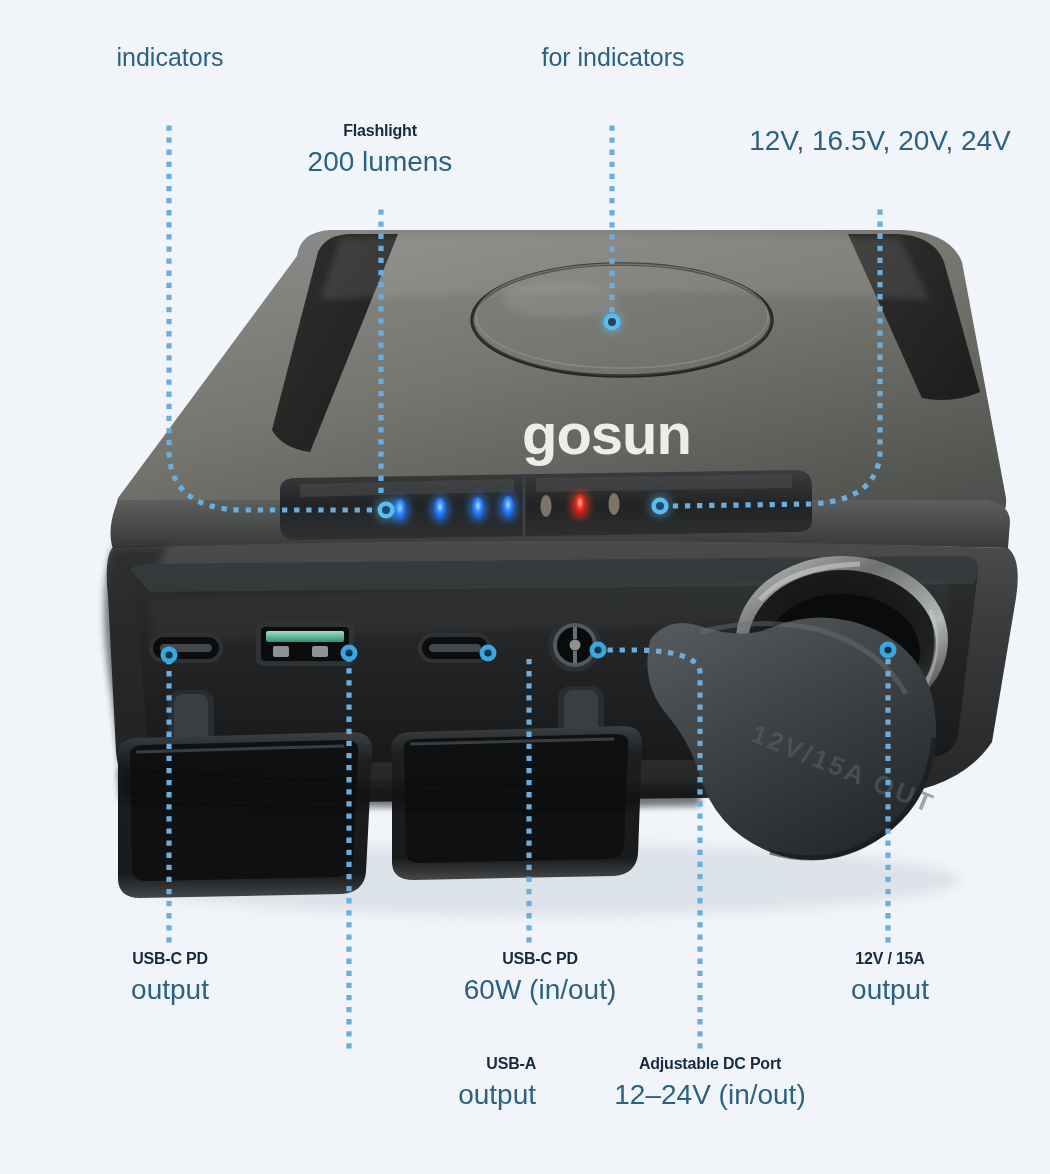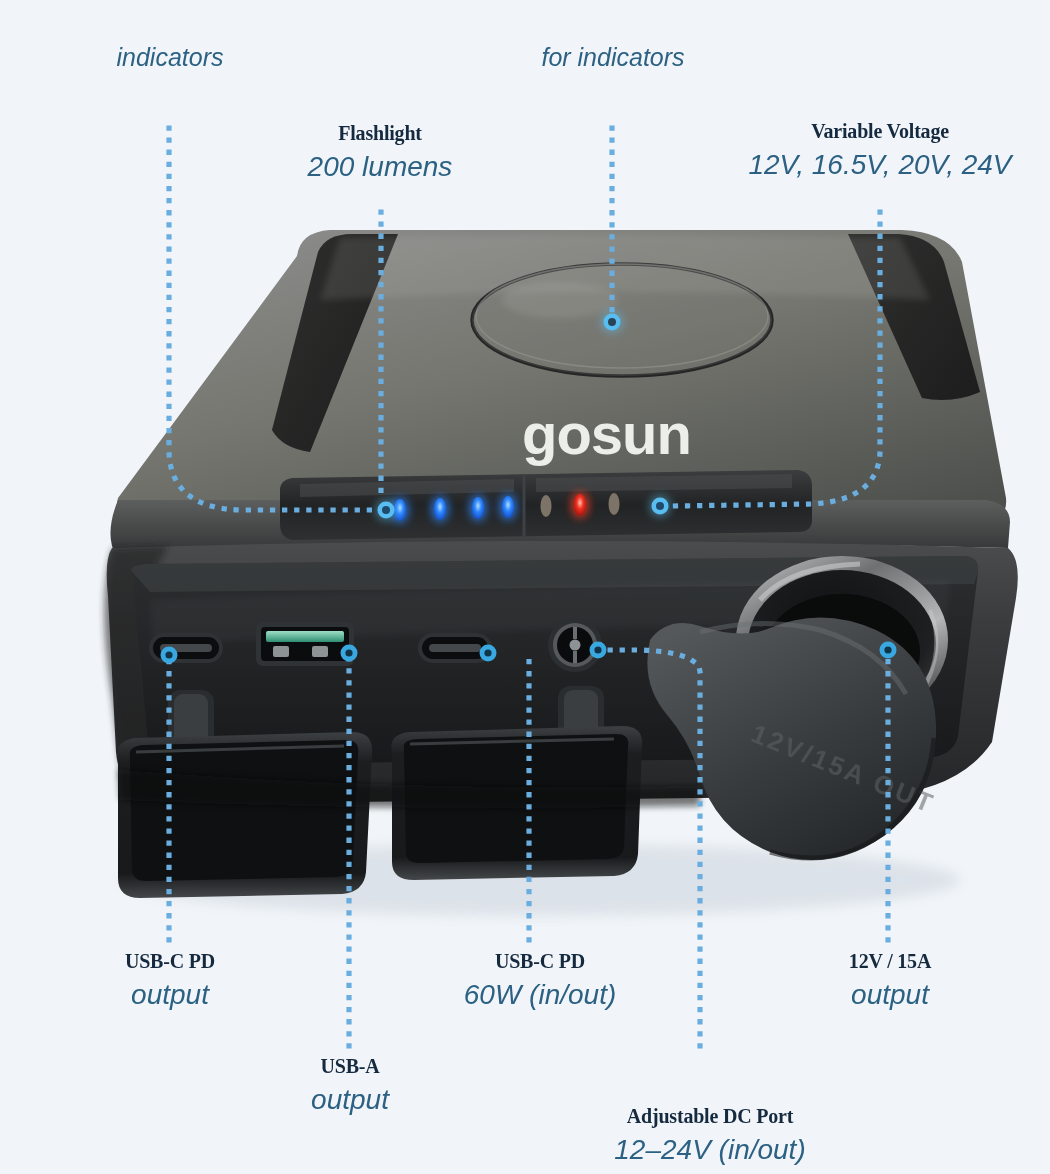--- a/index.html
+++ b/index.html
@@ -20,37 +20,36 @@
   .callout .title {
     font-weight: bold;
     color: #15293f;
     letter-spacing: -0.2px;
     line-height: 1.18;
   }
   .callout .sub {
     color: #2c6183;
     line-height: 1.22;
     margin-top: 4px;
-    font-style: italic;
   }
   .t-28 .title { font-size: 27px; }
   .t-28 .sub   { font-size: 25px; }
-  .t-26 .title { font-size: 20px; font-family: Liberation Serif, serif; }
+  .t-26 .title { font-size: 16px; }
   .t-26 .sub   { font-size: 28px; }
 
   
   #c-battery  { left:   0px; top:  38px; width: 340px; }
   #c-flash    { left: 210px; top: 122px; width: 340px; }
   #c-wireless { left: 443px; top:  38px; width: 340px; }
   #c-voltage  { left: 710px; top: 120px; width: 340px; }
 
   #c-usbc1    { left:   0px; top: 950px; width: 340px; }
-  #c-usba     { left: 180px; top:1055px; width: 340px; }
+  #c-usba     { left: 196px; top:1055px; width: 340px; text-align: right; }
   #c-usbc2    { left: 370px; top: 950px; width: 340px; }
-  #c-dc       { left: 540px; top:1105px; width: 340px; }
+  #c-dc       { left: 540px; top:1055px; width: 340px; }
   #c-12v      { left: 720px; top: 950px; width: 340px; }
 
   
   #artwork, #lines {
     position: absolute; left: 0; top: 0;
     width: 1050px; height: 1174px;
   }
   #lines { pointer-events: none; }
 
   .dotline {
@@ -360,21 +359,20 @@
   <div class="callout t-26" id="c-flash">
     <div class="title">Flashlight</div>
     <div class="sub">200 lumens</div>
   </div>
 
   <div class="callout t-28" id="c-wireless">
     <div class="sub">for indicators</div>
   </div>
 
   <div class="callout t-26" id="c-voltage">
-    <div class="title">Variable Voltage</div>
     <div class="sub">12V, 16.5V, 20V, 24V</div>
   </div>
 
   <div class="callout t-26" id="c-usbc1">
     <div class="title">USB-C PD</div>
     <div class="sub">output</div>
   </div>
 
   <div class="callout t-26" id="c-usba">
     <div class="title">USB-A</div>

